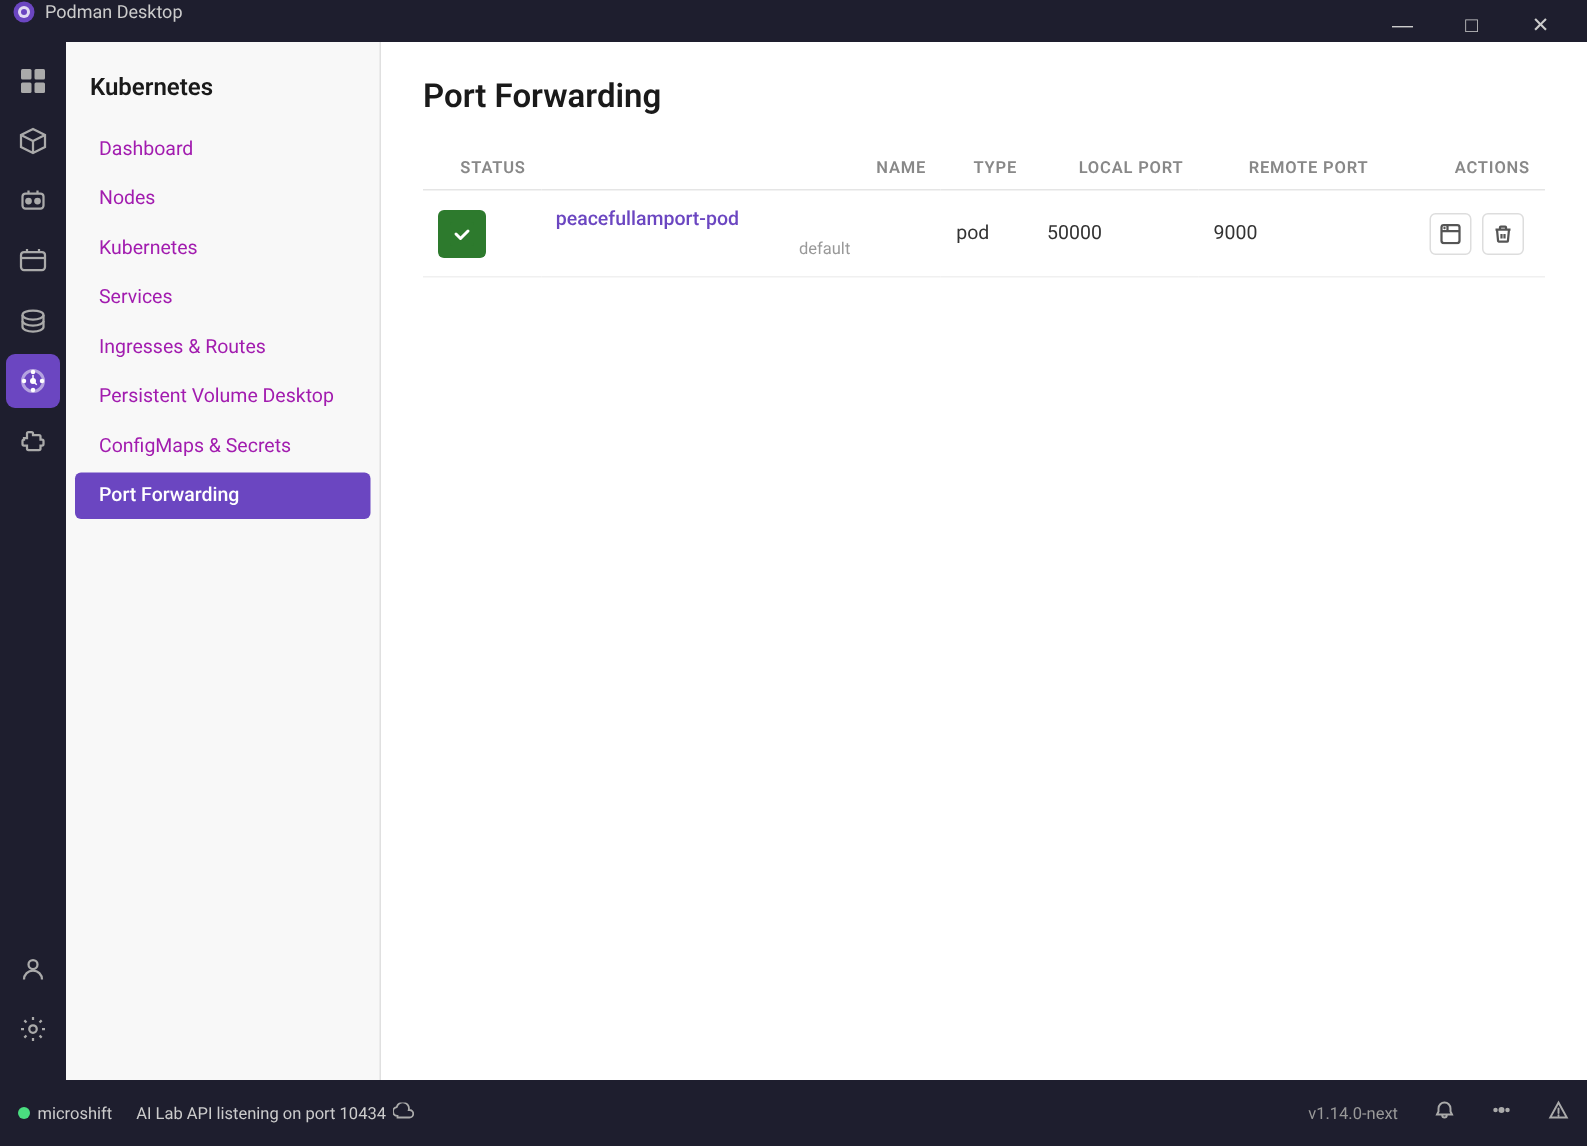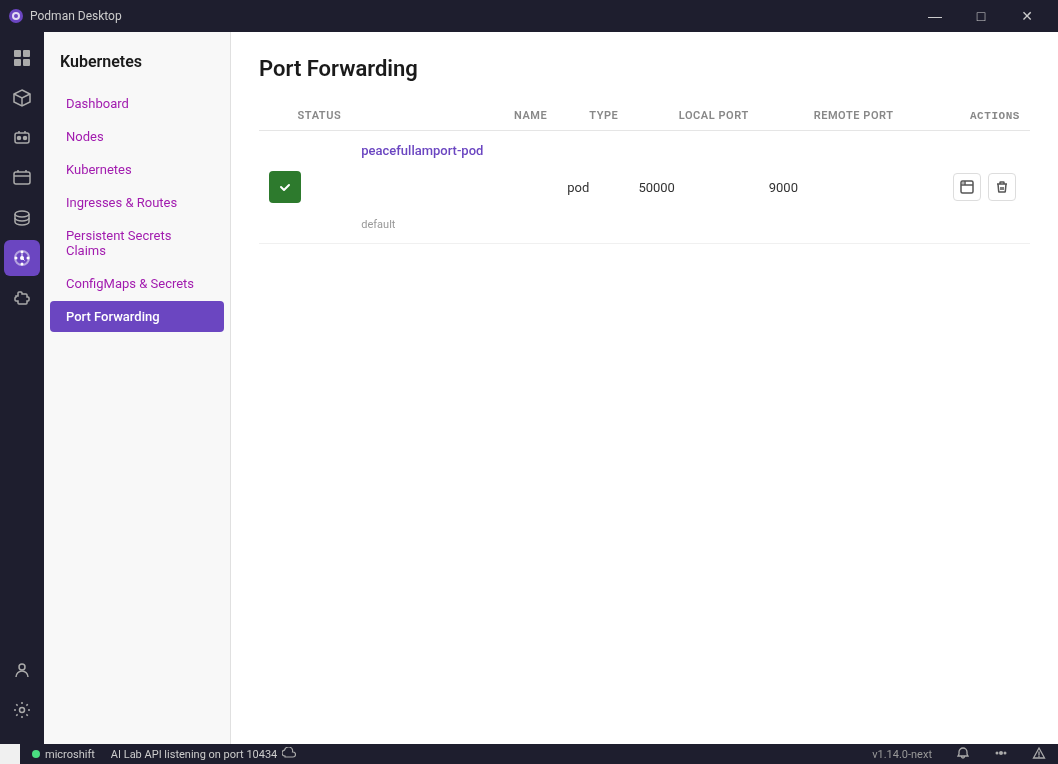--- a/index.html
+++ b/index.html
@@ -11,23 +11,23 @@
       overflow: hidden;
       display: flex;
       flex-direction: column;
     }
 
     
     .title-bar {
       height: 28px;
       background: #1e1e2e;
       display: flex;
-      align-items: center;
+      align-items: flex-start;
       justify-content: space-between;
-      padding: 16px 8px;
+      padding: 0 8px;
       flex-shrink: 0;
       -webkit-app-region: drag;
     }
     .title-bar-left {
       display: flex;
       align-items: center;
       gap: 6px;
     }
     .title-bar-logo {
       width: 16px;
@@ -88,21 +88,21 @@
       justify-content: center;
       border-radius: 6px;
       cursor: pointer;
       color: #aaa;
       font-size: 18px;
     }
     .sidebar-icon.active { background: #6b46c1; color: #fff; }
 
     
     .left-nav {
-      width: 187px;
+      width: 210px;
       background: #f8f8f8;
       border-right: 1px solid #e0e0e0;
       display: flex;
       flex-direction: column;
       overflow-y: auto;
       flex-shrink: 0;
     }
     .left-nav-title {
       font-size: 16px;
       font-weight: 600;
@@ -178,21 +178,21 @@
       background: #2d7a2d;
       border-radius: 4px;
       display: flex;
       align-items: center;
       justify-content: center;
       color: white;
       font-size: 16px;
     }
     .name-cell {
       display: flex;
-      flex-direction: column;
+      flex-direction: row;
       gap: 40px;
     }
     .name-primary {
       color: #6b46c1;
       font-weight: 500;
     }
     .name-secondary {
       color: #999;
       font-size: 11px;
       margin-top: 20px;
@@ -207,27 +207,26 @@
       display: inline-flex;
       align-items: center;
       justify-content: center;
       color: #555;
       font-size: 13px;
       margin-right: 4px;
     }
 
     
     .status-bar {
-      height: 20px;
+      height: 44px;
       background: #1e1e2e;
       display: flex;
       padding: 0 12px;
       gap: 16px;
       flex-shrink: 0;
-      margin-left: 20px;
     }
     .status-item {
       display: flex;
       align-items: center;
       gap: 5px;
       font-size: 11px;
       color: #ccc;
     }
     .status-dot {
       width: 8px;
@@ -341,39 +340,40 @@
         </svg>
       </div>
     </div>
   </div>
 
   <div class="left-nav">
     <div class="left-nav-title">Kubernetes</div>
     <div class="nav-item">Dashboard</div>
     <div class="nav-item">Nodes</div>
     <div class="nav-item">Kubernetes</div>
+    <div class="nav-item">Services</div>
     <div class="nav-item">Ingresses &amp; Routes</div>
-    <div class="nav-item">Persistent Secrets Claims</div>
+    <div class="nav-item">Persistent Volume Desktop</div>
     <div class="nav-item">ConfigMaps &amp; Secrets</div>
     <div class="nav-item active">Port Forwarding</div>
   </div>
 
   <div class="main-content">
     <div class="page-title">Port Forwarding</div>
 
     <div class="table-container">
       <table>
         <thead>
           <tr>
             <th>STATUS</th>
             <th>NAME</th>
             <th>TYPE</th>
             <th>LOCAL PORT</th>
             <th>REMOTE PORT</th>
-            <th style="font-family:Liberation Mono, monospace;">ACTIONS</th>
+            <th style="">ACTIONS</th>
           </tr>
         </thead>
         <tbody>
           <tr class="">
             <td>
               <div class="status-icon">
                 <svg width="18" height="18" viewBox="0 0 18 18" fill="none">
                   <rect x="1" y="1" width="16" height="16" rx="2" fill="#2d7a2d"></rect>
                   <path d="M5 9l3 3 5-5" stroke="white" stroke-width="2" stroke-linecap="round" stroke-linejoin="round"></path>
                 </svg>

